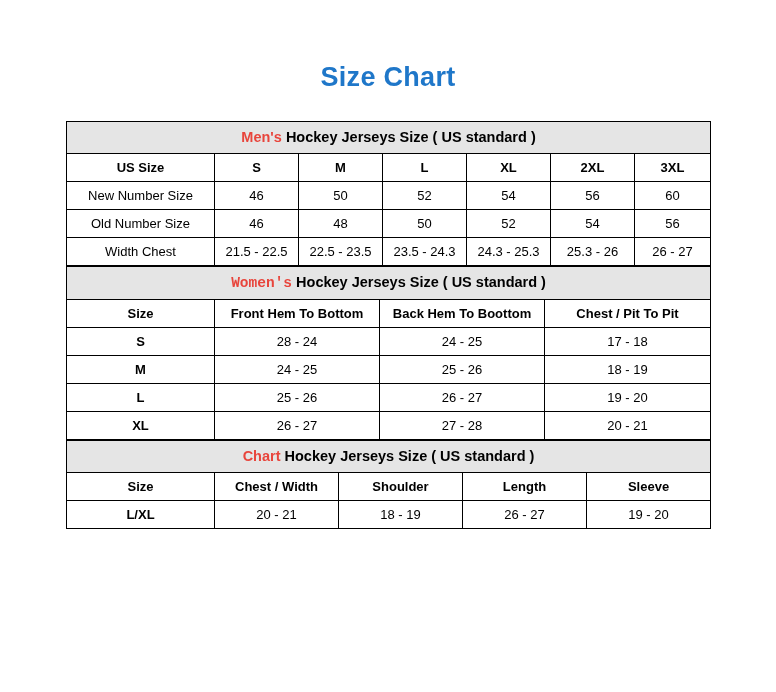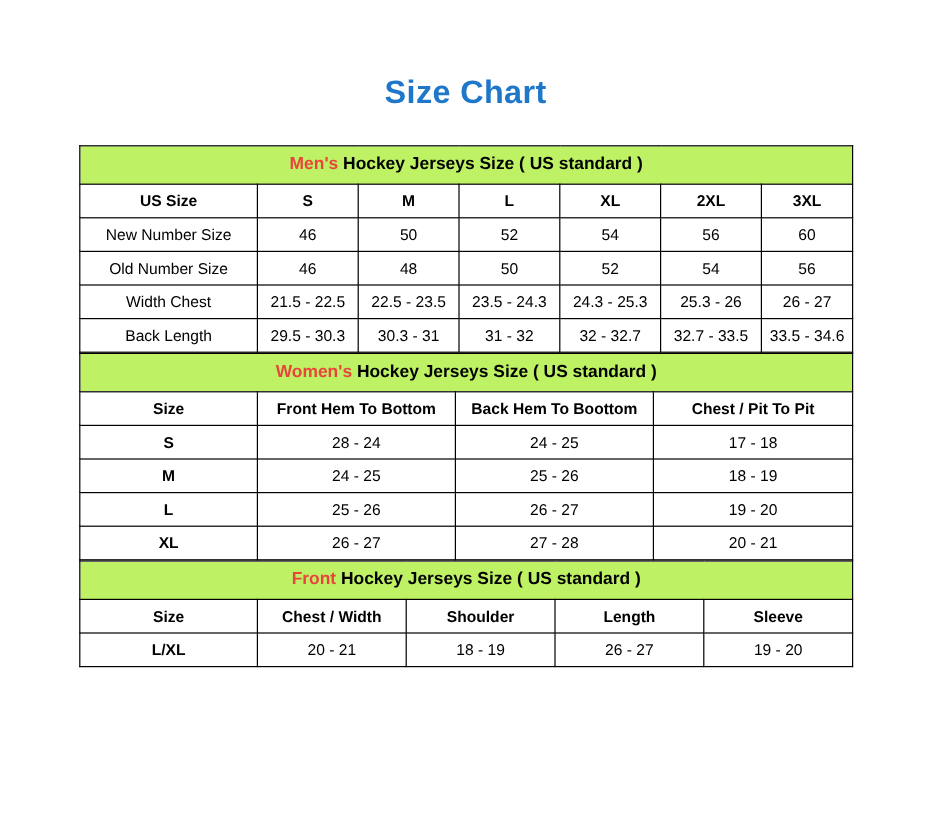--- a/index.html
+++ b/index.html
@@ -49,28 +49,28 @@
     vertical-align: middle;
     font-size: 13px;
     font-weight: normal;
     padding: 0;
     height: 27px;
     line-height: 27px;
     white-space: nowrap;
     overflow: hidden;
   }
   .banner {
-    background: #bef264;
+    background: #e5e5e5;
     font-size: 14.5px;
     font-weight: bold;
     height: 31px;
     line-height: 31px;
   }
   .banner .accent-men { color: #e8453c; }
-  .banner .accent-women { color: #e8453c; }
+  .banner .accent-women { color: #e8453c; font-family: Liberation Mono, monospace; }
   .banner .accent-youth { color: #e8453c; }
   .banner .rest { color: #000000; }
   .hdr {
     font-weight: bold;
     font-size: 13px;
   }
   .rowlabel {
     font-weight: normal;
     margin-top: 40px;
   }
@@ -129,29 +129,20 @@
           <td>56</td>
         </tr>
         <tr>
           <td class="rowlabel">Width Chest</td>
           <td>21.5 - 22.5</td>
           <td>22.5 - 23.5</td>
           <td>23.5 - 24.3</td>
           <td>24.3 - 25.3</td>
           <td>25.3 - 26</td>
           <td>26 - 27</td>
-        </tr>
-        <tr>
-          <td class="rowlabel">Back Length</td>
-          <td>29.5 - 30.3</td>
-          <td>30.3 - 31</td>
-          <td>31 - 32</td>
-          <td>32 - 32.7</td>
-          <td>32.7 - 33.5</td>
-          <td>33.5 - 34.6</td>
         </tr>
       </tbody>
     </table>
 
     <table>
       <colgroup>
         <col style="width:148px">
         <col style="width:165px">
         <col style="width:165px">
         <col style="width:166px">
@@ -196,21 +187,21 @@
     <table>
       <colgroup>
         <col style="width:148px">
         <col style="width:124px">
         <col style="width:124px">
         <col style="width:124px">
         <col style="width:124px">
       </colgroup>
       <tbody>
         <tr>
-          <td class="banner" colspan="5"><span class="accent-youth">Front</span><span class="rest"> Hockey Jerseys Size ( US standard )</span></td>
+          <td class="banner" colspan="5"><span class="accent-youth">Chart</span><span class="rest"> Hockey Jerseys Size ( US standard )</span></td>
         </tr>
         <tr>
           <td class="hdr">Size</td>
           <td class="hdr">Chest / Width</td>
           <td class="hdr">Shoulder</td>
           <td class="hdr">Length</td>
           <td class="hdr">Sleeve</td>
         </tr>
         <tr>
           <td class="boldcell">L/XL</td>

